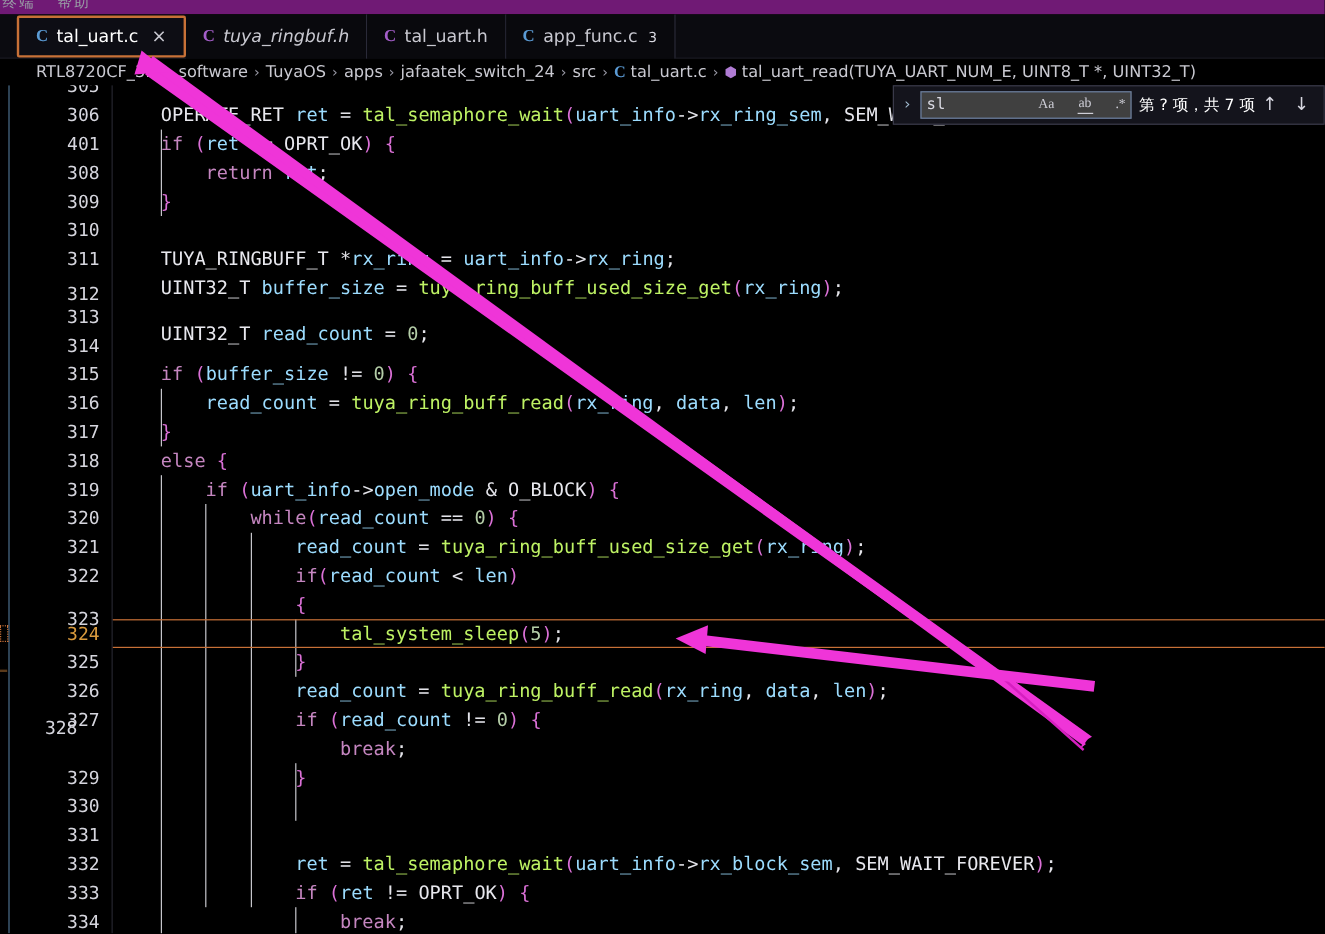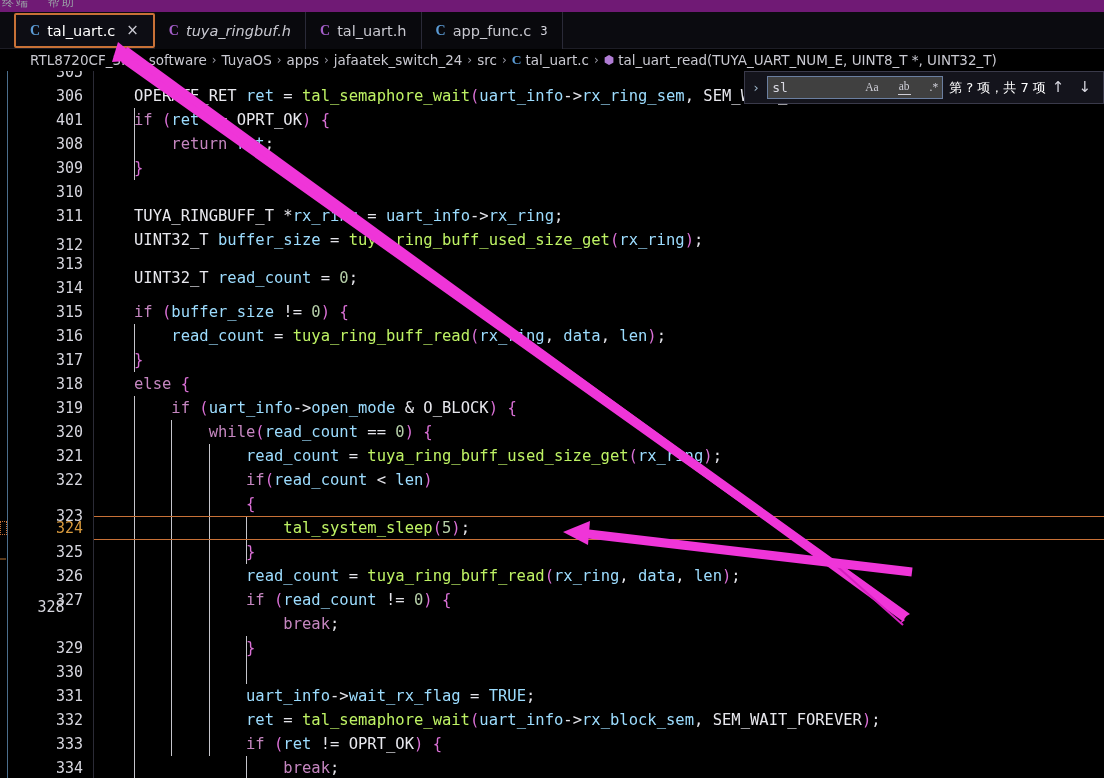--- a/index.html
+++ b/index.html
@@ -281,21 +281,20 @@
         <div class="code" style="top: 373px; left: 40px;"><span class="t-plain">            </span><span class="t-var">read_count</span><span class="t-plain"> = </span><span class="t-fn">tuya_ring_buff_used_size_get</span><span class="t-paren">(</span><span class="t-var">rx_ring</span><span class="t-paren">)</span><span class="t-plain">;</span></div>
         <div class="code" style="top: 397px; left: 40px;"><span class="t-plain">            </span><span class="t-key">if</span><span class="t-paren">(</span><span class="t-var">read_count</span><span class="t-plain"> &lt; </span><span class="t-var">len</span><span class="t-paren">)</span></div>
         <div class="code" style="top: 421px; left: 40px;"><span class="t-plain">            </span><span class="t-paren">{</span></div>
         <div class="code" style="top: 445px; left: 40px;"><span class="t-plain">                </span><span class="t-fn">tal_system_sleep</span><span class="t-paren">(</span><span class="t-num">5</span><span class="t-paren">)</span><span class="t-plain">;</span></div>
         <div class="code" style="top: 469px; left: 40px;"><span class="t-plain">            </span><span class="t-paren">}</span></div>
         <div class="code" style="top: 493px; left: 40px;"><span class="t-plain">            </span><span class="t-var">read_count</span><span class="t-plain"> = </span><span class="t-fn">tuya_ring_buff_read</span><span class="t-paren">(</span><span class="t-var">rx_ring</span><span class="t-plain">, </span><span class="t-var">data</span><span class="t-plain">, </span><span class="t-var">len</span><span class="t-paren">)</span><span class="t-plain">;</span></div>
         <div class="code" style="top: 517px; left: 40px;"><span class="t-plain">            </span><span class="t-key">if</span><span class="t-plain"> </span><span class="t-paren">(</span><span class="t-var">read_count</span><span class="t-plain"> != </span><span class="t-num">0</span><span class="t-paren">)</span><span class="t-plain"> </span><span class="t-paren">{</span></div>
         <div class="code" style="top: 541px; left: 40px;"><span class="t-plain">                </span><span class="t-key">break</span><span class="t-plain">;</span></div>
         <div class="code" style="top: 565px; left: 40px;"><span class="t-plain">            </span><span class="t-paren">}</span></div>
         <div class="code" style="top: 589px; left: 40px;"></div>
-        <div class="code" style="top: 613px; left: 40px;"><span class="t-plain">            </span><span class="t-var">uart_info</span><span class="t-plain">-&gt;</span><span class="t-var">wait_rx_flag</span><span class="t-plain"> = </span><span class="t-var">TRUE</span><span class="t-plain">;</span></div>
         <div class="code" style="top: 637px; left: 40px;"><span class="t-plain">            </span><span class="t-var">ret</span><span class="t-plain"> = </span><span class="t-fn">tal_semaphore_wait</span><span class="t-paren">(</span><span class="t-var">uart_info</span><span class="t-plain">-&gt;</span><span class="t-var">rx_block_sem</span><span class="t-plain">, </span><span class="t-const">SEM_WAIT_FOREVER</span><span class="t-paren">)</span><span class="t-plain">;</span></div>
         <div class="code" style="top: 661px; left: 40px;"><span class="t-plain">            </span><span class="t-key">if</span><span class="t-plain"> </span><span class="t-paren">(</span><span class="t-var">ret</span><span class="t-plain"> != </span><span class="t-const">OPRT_OK</span><span class="t-paren">)</span><span class="t-plain"> </span><span class="t-paren">{</span></div>
         <div class="code" style="top: 685px; left: 40px;"><span class="t-plain">                </span><span class="t-key">break</span><span class="t-plain">;</span></div>
       </div>
   </div>
 
   <div class="find-widget">
     <span class="find-toggle">›</span>
     <div class="find-input">
       <span class="val">sl</span>

